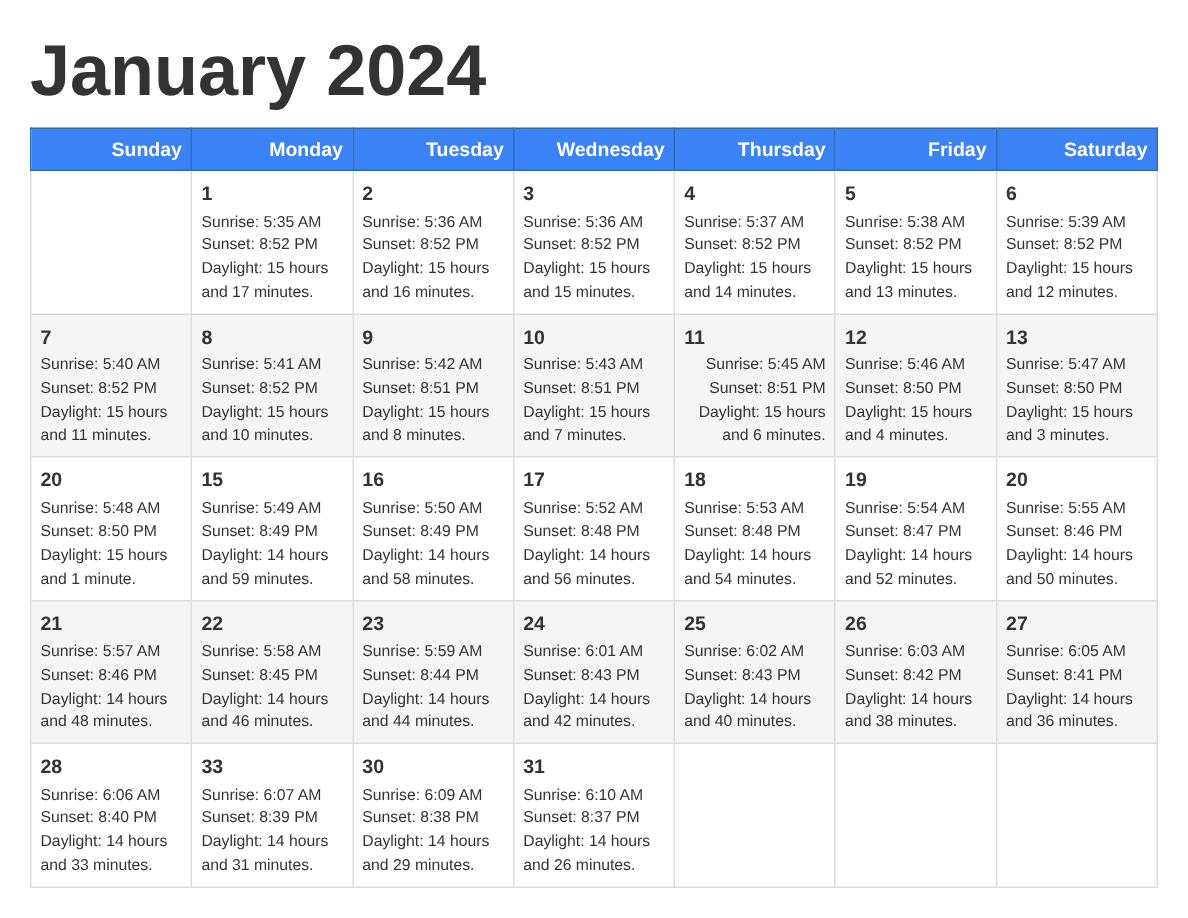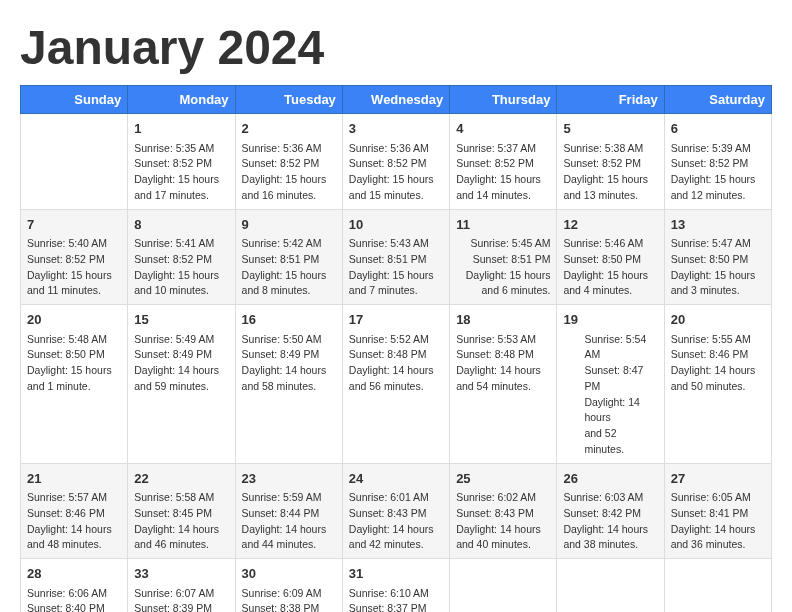--- a/index.html
+++ b/index.html
@@ -249,21 +249,21 @@
         </td>
         <td>
           <span class="day-num">18</span>
           <div class="day-info" style="white-space: pre-line;">Sunrise: 5:53 AM
 Sunset: 8:48 PM
 Daylight: 14 hours
 and 54 minutes.</div>
         </td>
         <td>
           <span class="day-num">19</span>
-          <div class="day-info" style="white-space: pre-line; margin-left: 21px;">Sunrise: 5:54 AM
+          <div class="day-info" style="white-space: pre-line;">Sunrise: 5:54 AM
 Sunset: 8:47 PM
 Daylight: 14 hours
 and 52 minutes.</div>
         </td>
         <td>
           <span class="day-num">20</span>
           <div class="day-info" style="white-space: pre-line;">Sunrise: 5:55 AM
 Sunset: 8:46 PM
 Daylight: 14 hours
 and 50 minutes.</div>

